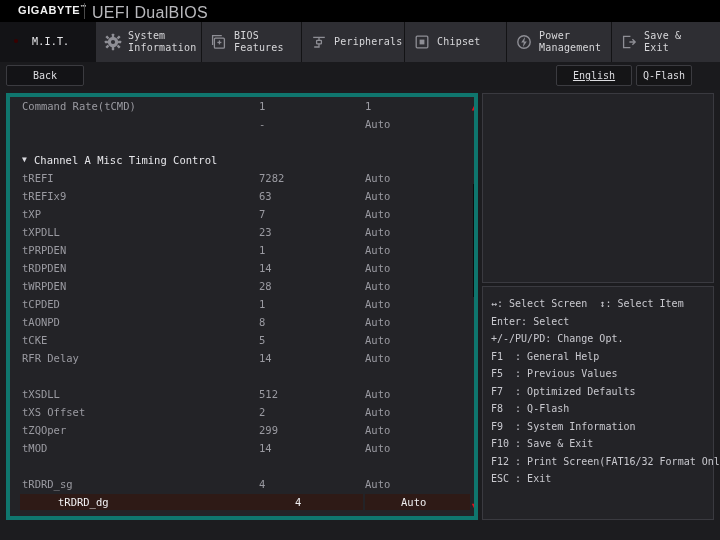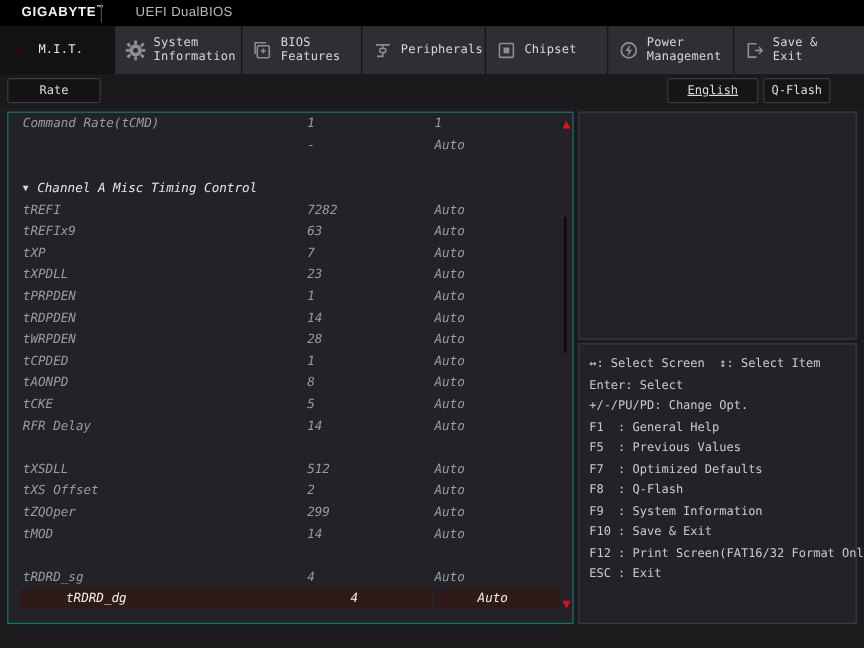--- a/index.html
+++ b/index.html
@@ -9,22 +9,22 @@
     -webkit-font-smoothing:none;
   }
   #screen{position:relative;width:720px;height:540px;background:#1c1c1f;}
 
   
   .brandbar{position:absolute;left:0;top:0;width:720px;height:22px;background:#000;}
   .brand-logo{position:absolute;left:18px;top:4px;font-family:"Liberation Sans",sans-serif;
     font-weight:bold;font-size:11px;letter-spacing:.6px;color:#f2f2f2;}
   .brand-tm{font-size:6px;vertical-align:super;}
   .brand-div{position:absolute;left:84px;top:3px;width:1px;height:16px;background:#4a4a4a;}
-  .brand-sub{position:absolute;left:113px;top:4px;font-family:"Liberation Sans",sans-serif;
-    font-size:11px;color:#b9b9bd;letter-spacing:.3px;}
+  .brand-sub{position:absolute;left:92px;top:4px;font-family:"Liberation Sans",sans-serif;
+    font-size:16px;color:#b9b9bd;letter-spacing:.3px;}
 
   
   .tabbar{position:absolute;left:0;top:22px;width:720px;height:40px;background:#242428;
     display:flex;align-items:stretch;}
   .tab{position:relative;display:flex;align-items:center;gap:6px;padding:0 8px;
     border-right:1px solid #131315;box-sizing:border-box;background:#2e2e33;}
   .tab.active{background:#131316;}
   .tab .tlabel{font-size:10px;color:#d7d7da;line-height:12px;white-space:pre-line;letter-spacing:.2px;}
   .tab.active .tlabel{color:#e8e8eb;}
   .ico{width:18px;height:18px;flex:0 0 18px;position:relative;}
@@ -40,21 +40,21 @@
   .subbar{position:absolute;left:0;top:62px;width:720px;height:28px;background:#1a1a1d;}
   .btn{position:absolute;top:3px;height:21px;background:#151517;border:1px solid #3b3b40;
     border-radius:2px;color:#dcdce0;font-size:10px;display:flex;align-items:center;
     justify-content:center;box-sizing:border-box;}
   .btn-back{left:6px;width:78px;background:#131316;}
   .btn-eng{left:556px;width:76px;text-decoration:underline;}
   .btn-qf{left:636px;width:56px;}
 
   
   .listpanel{position:absolute;left:6px;top:93px;width:472px;height:427px;
-    background:#232327;border:1px solid #0f766e;box-sizing:border-box;overflow:hidden;font-style:italic;}
+    background:#232327;border:4px solid #0f766e;box-sizing:border-box;overflow:hidden;}
   .rows{position:absolute;left:0;top:0;width:470px;}
   .row{position:relative;height:18px;line-height:18px;font-size:10.5px;color:#9a9aa1;}
   .row.gap{height:18px;}
   .row .c-name{position:absolute;left:12px;}
   .row .c-val{position:absolute;left:249px;}
   .row .c-set{position:absolute;left:355px;}
   .row.section .c-name{color:#e6e6ea;left:12px;}
   .row.section .arrow{position:absolute;left:12px;top:0;color:#d9d9de;font-size:8px;}
   .row.section .c-name{left:24px;}
   .row.sel{color:#f0f0f2;}
@@ -172,21 +172,21 @@
         <svg width="18" height="18" viewBox="0 0 18 18">
             <path d="M10.4 3.4H3.6v11.2h6.8" fill="none" stroke="#8e8e95" stroke-width="1.3"></path>
             <path d="M9.4 9h5.4M12.4 6.2 15.2 9l-2.8 2.8" fill="none" stroke="#8e8e95" stroke-width="1.3"></path>
           </svg>
       </span>
       <span class="tlabel">Save &amp; Exit</span>
     </div>
   </div>
 
   <div class="subbar">
-    <div class="btn btn-back">Rate</div>
+    <div class="btn btn-back">Back</div>
     <div class="btn btn-eng">English</div>
     <div class="btn btn-qf">Q-Flash</div>
   </div>
 
   <div class="listpanel">
     <div class="rows" id="rows">
         <div class="row">
           <span class="c-name">Command Rate(tCMD)</span>
           <span class="c-val">1</span>
           <span class="c-set">1</span>

